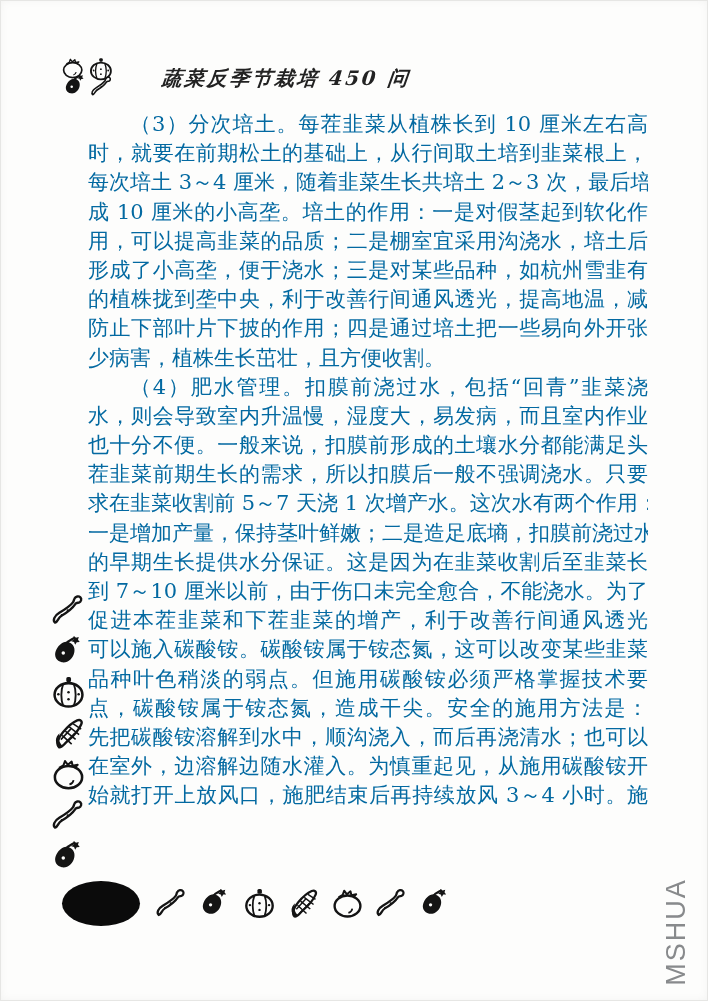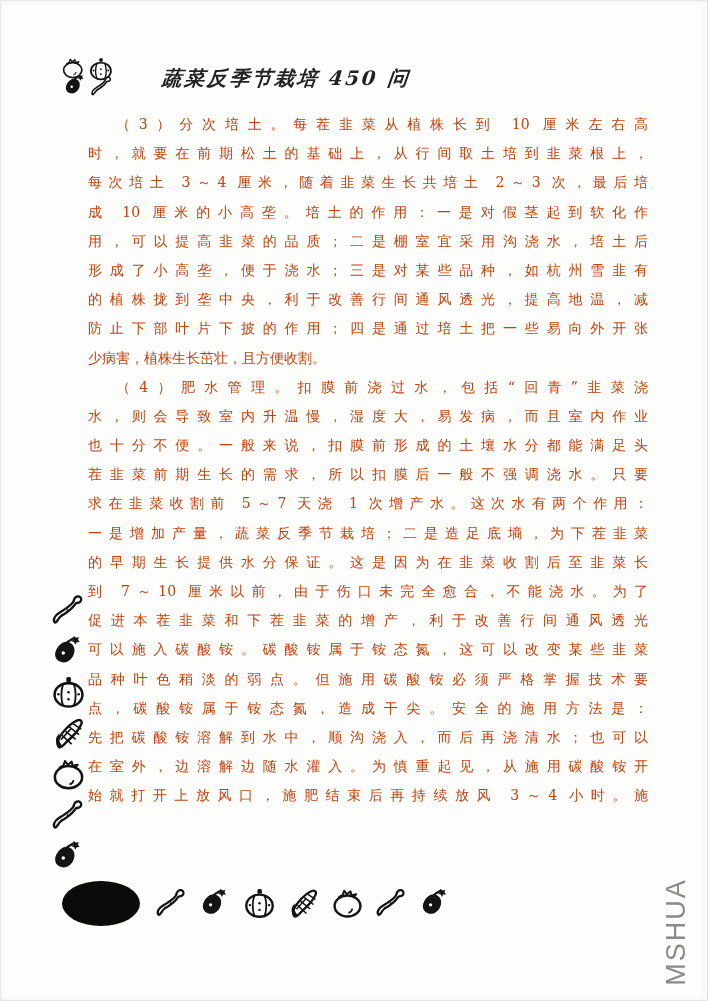--- a/index.html
+++ b/index.html
@@ -21,21 +21,21 @@
   .logo{width:80px;height:46px;display:block;}
   .book-title{
     font-family:"DejaVu Serif", serif;
     font-style:italic;font-weight:bold;
     font-size:20px;letter-spacing:2.5px;color:#222;
     white-space:nowrap;transform:skewX(-6deg);
   }
   
   .doc{
     position:absolute;left:88px;top:110px;width:560px;
-    font-size:14px;line-height:29.2px;color:#c2410c;
+    font-size:21px;line-height:29.2px;color:#0369a1;
   }
   .line{
     height:29.2px;overflow:hidden;white-space:nowrap;
     text-align:justify;text-align-last:justify;
   }
   .line.first{text-indent:2em;}
   .line.short-end{text-align-last:left;}
   
   .rail{
     position:absolute;left:42px;top:591px;width:52px;
@@ -126,21 +126,21 @@
       <div class="line">的植株拢到垄中央，利于改善行间通风透光，提高地温，减</div>
       <div class="line">防止下部叶片下披的作用；四是通过培土把一些易向外开张</div>
       <div class="line short-end">少病害，植株生长茁壮，且方便收割。</div>
     </div>
     <div>
       <div class="line first">（4）肥水管理。扣膜前浇过水，包括“回青”韭菜浇</div>
       <div class="line">水，则会导致室内升温慢，湿度大，易发病，而且室内作业</div>
       <div class="line">也十分不便。一般来说，扣膜前形成的土壤水分都能满足头</div>
       <div class="line">茬韭菜前期生长的需求，所以扣膜后一般不强调浇水。只要</div>
       <div class="line">求在韭菜收割前 5～7 天浇 1 次增产水。这次水有两个作用：</div>
-      <div class="line">一是增加产量，蔬菜反季节栽培；二是造足底墒，为下茬韭菜</div>
+      <div class="line">一是增加产量，保持茎叶鲜嫩；二是造足底墒，扣膜前浇过水</div>
       <div class="line">的早期生长提供水分保证。这是因为在韭菜收割后至韭菜长</div>
       <div class="line">到 7～10 厘米以前，由于伤口未完全愈合，不能浇水。为了</div>
       <div class="line">促进本茬韭菜和下茬韭菜的增产，利于改善行间通风透光</div>
       <div class="line">可以施入碳酸铵。碳酸铵属于铵态氮，这可以改变某些韭菜</div>
       <div class="line">品种叶色稍淡的弱点。但施用碳酸铵必须严格掌握技术要</div>
       <div class="line">点，碳酸铵属于铵态氮，造成干尖。安全的施用方法是：</div>
       <div class="line">先把碳酸铵溶解到水中，顺沟浇入，而后再浇清水；也可以</div>
       <div class="line">在室外，边溶解边随水灌入。为慎重起见，从施用碳酸铵开</div>
       <div class="line">始就打开上放风口，施肥结束后再持续放风 3～4 小时。施</div>
     </div>

